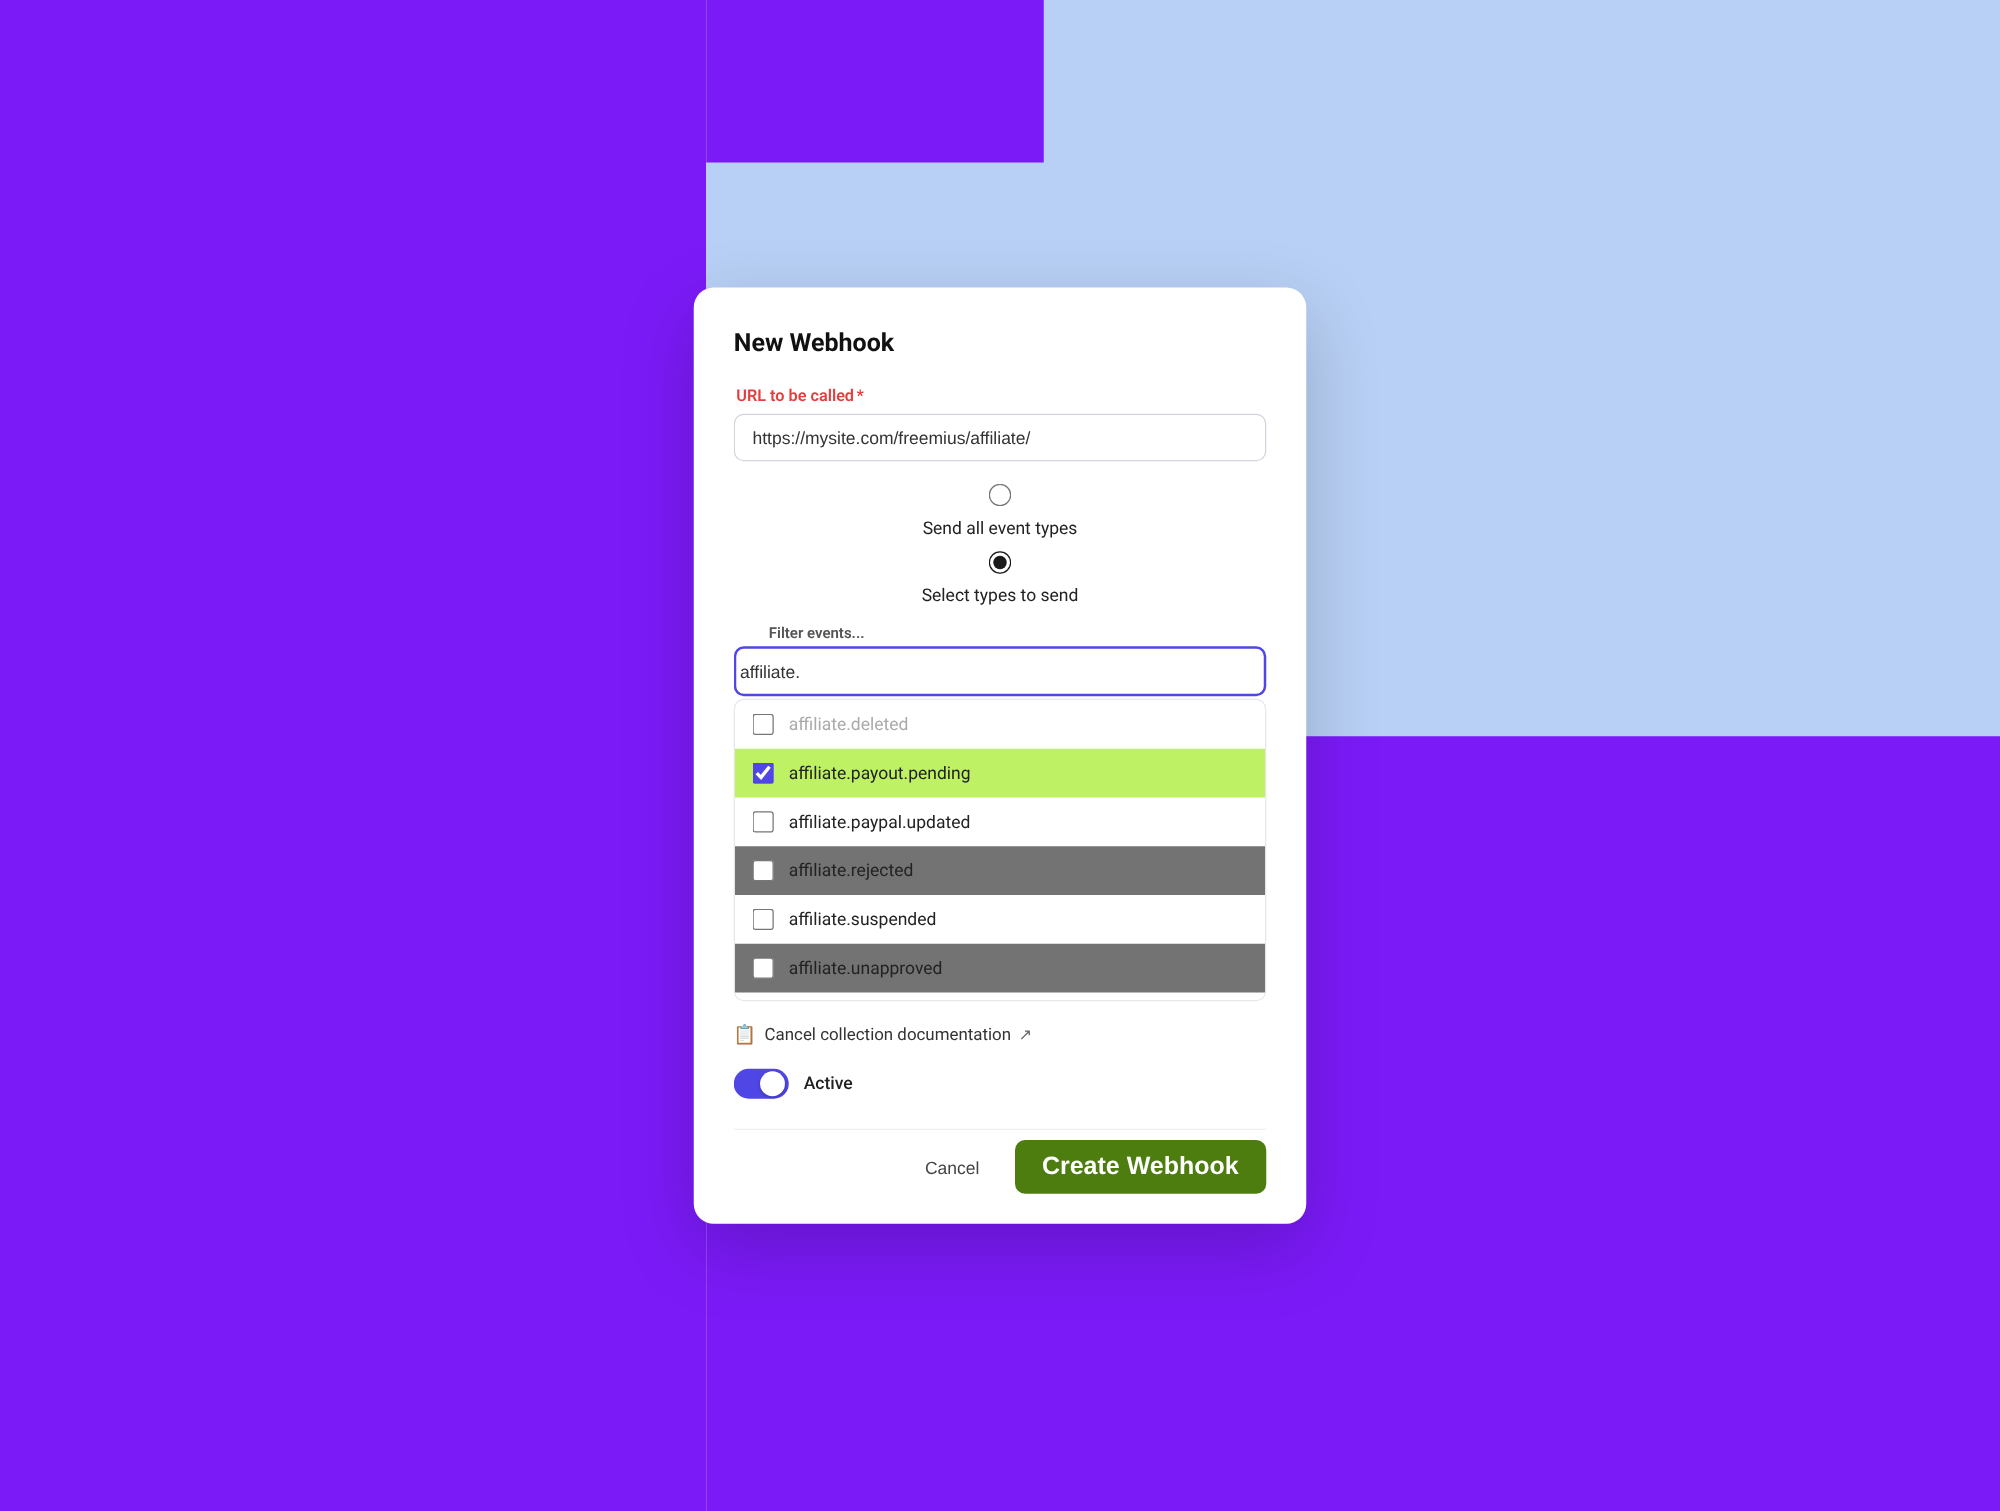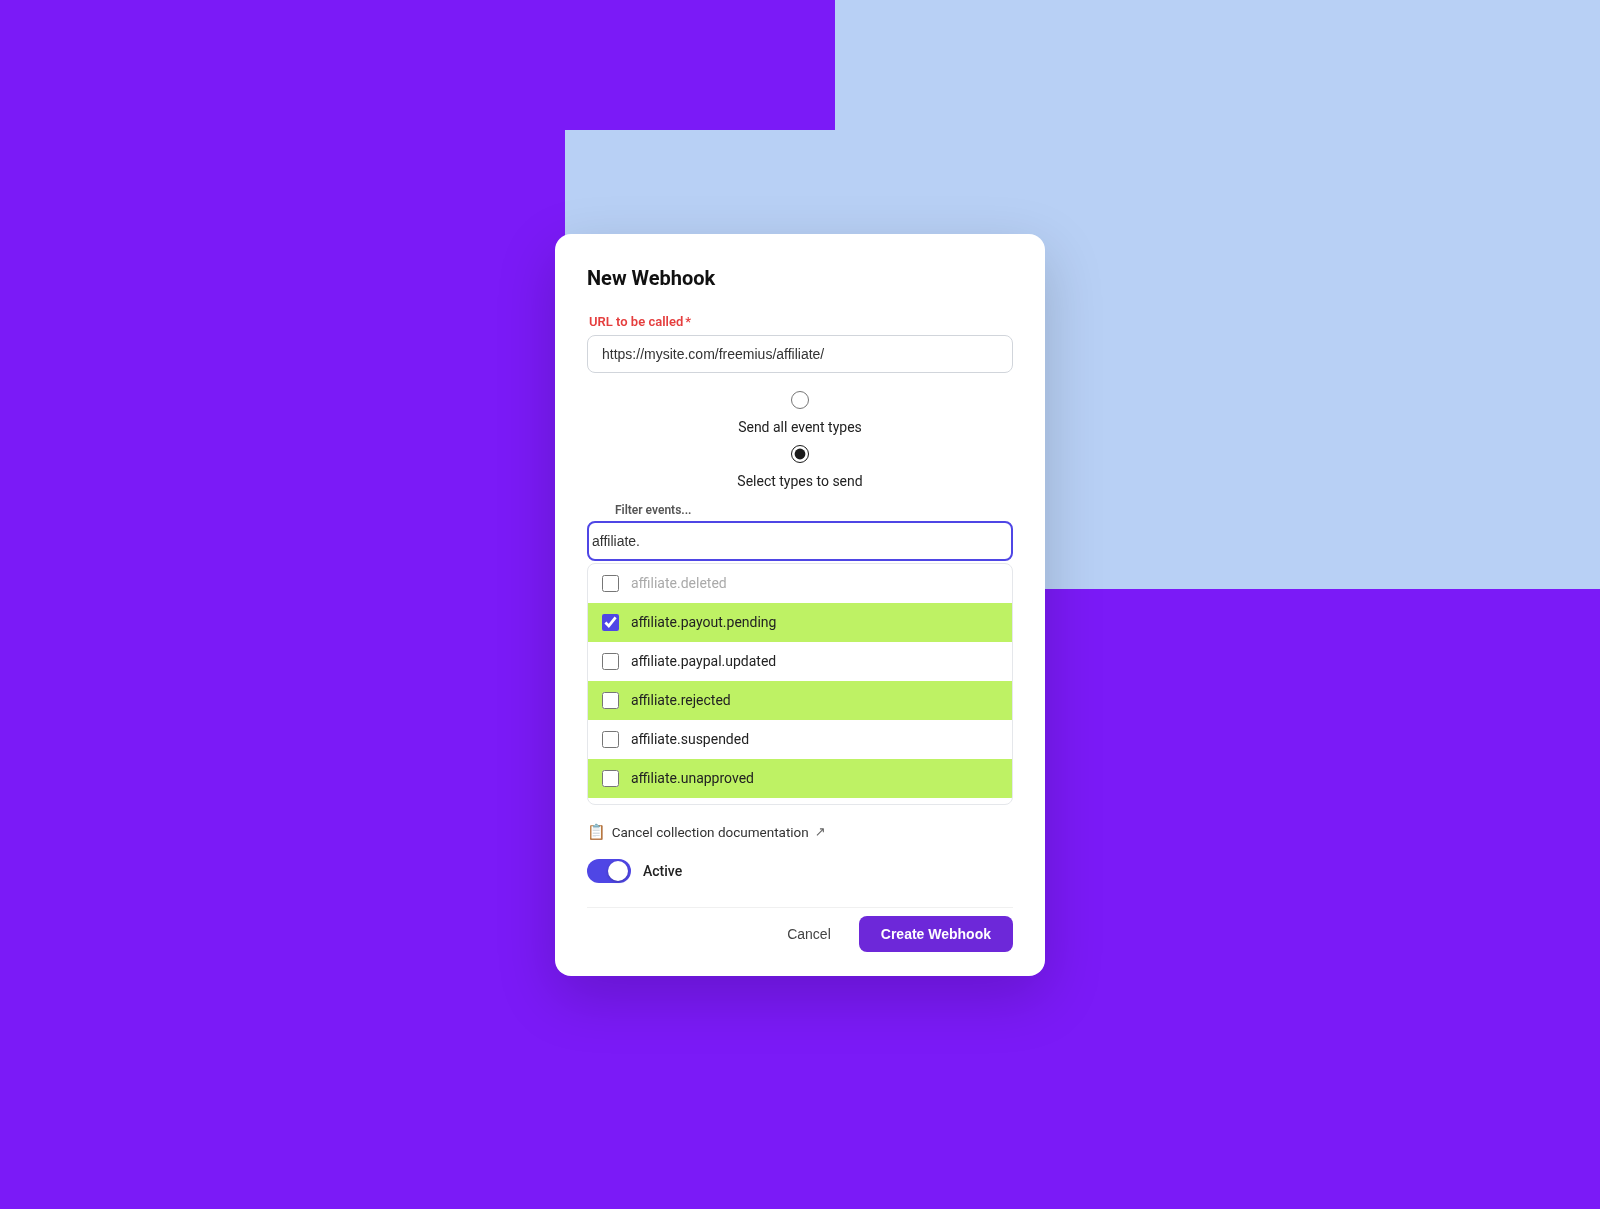--- a/index.html
+++ b/index.html
@@ -176,21 +176,21 @@
       display: flex;
       align-items: center;
       gap: 12px;
       padding: 11px 14px;
       cursor: pointer;
       font-size: 14px;
       color: #222;
     }
 
     .event-item.highlighted {
-      background: #bef264;
+      background: #737373;
     }
 
     .event-item.checked {
       background: #bef264;
     }
 
     .event-item input[type="checkbox"] {
       width: 17px;
       height: 17px;
       accent-color: #4f46e5;
@@ -269,26 +269,26 @@
       background: none;
       border: none;
       font-size: 14px;
       font-weight: 500;
       color: #444;
       cursor: pointer;
       padding: 8px 12px;
     }
 
     .btn-create {
-      background: #6d28d9;
+      background: #4d7c0f;
       color: #fff;
       border: none;
       border-radius: 8px;
       padding: 10px 22px;
-      font-size: 14px;
+      font-size: 20px;
       font-weight: 600;
       cursor: pointer;
     }
   </style>
 </head>
 <body>
 
 <div class="bg-wrapper">
   <div class="bg-purple-left"></div>
   <div class="bg-light-blue-top-right"></div>

